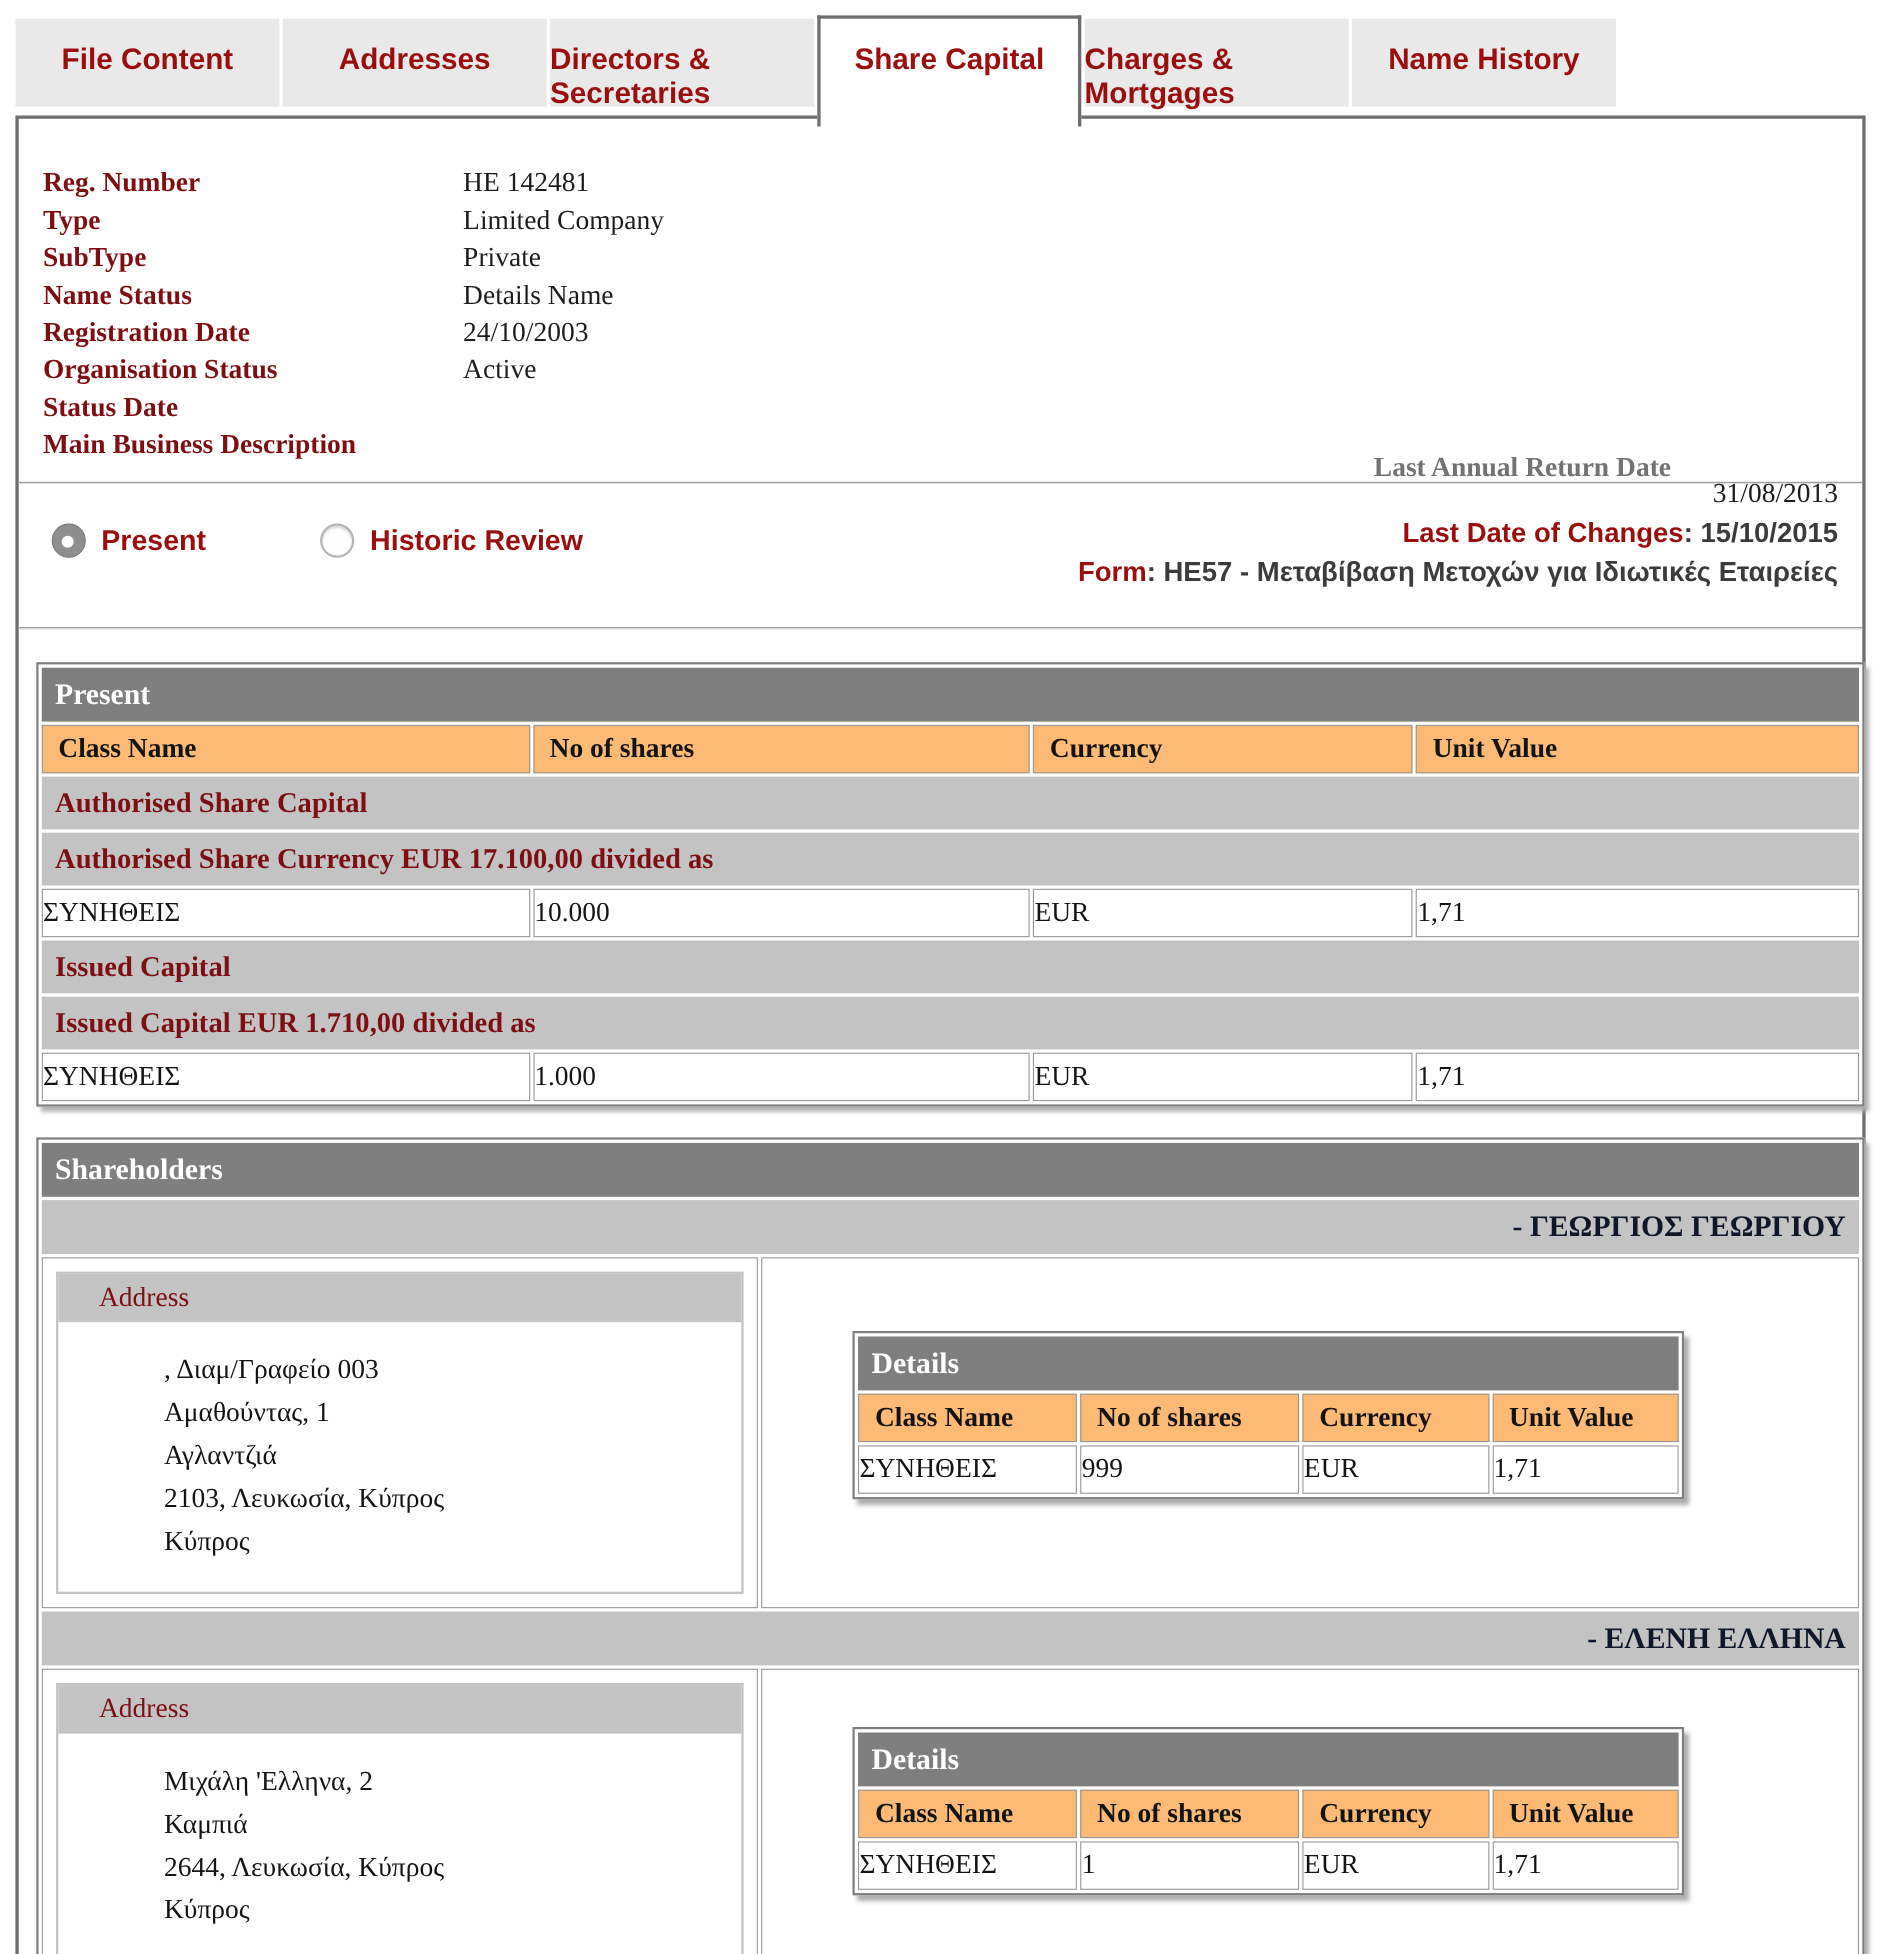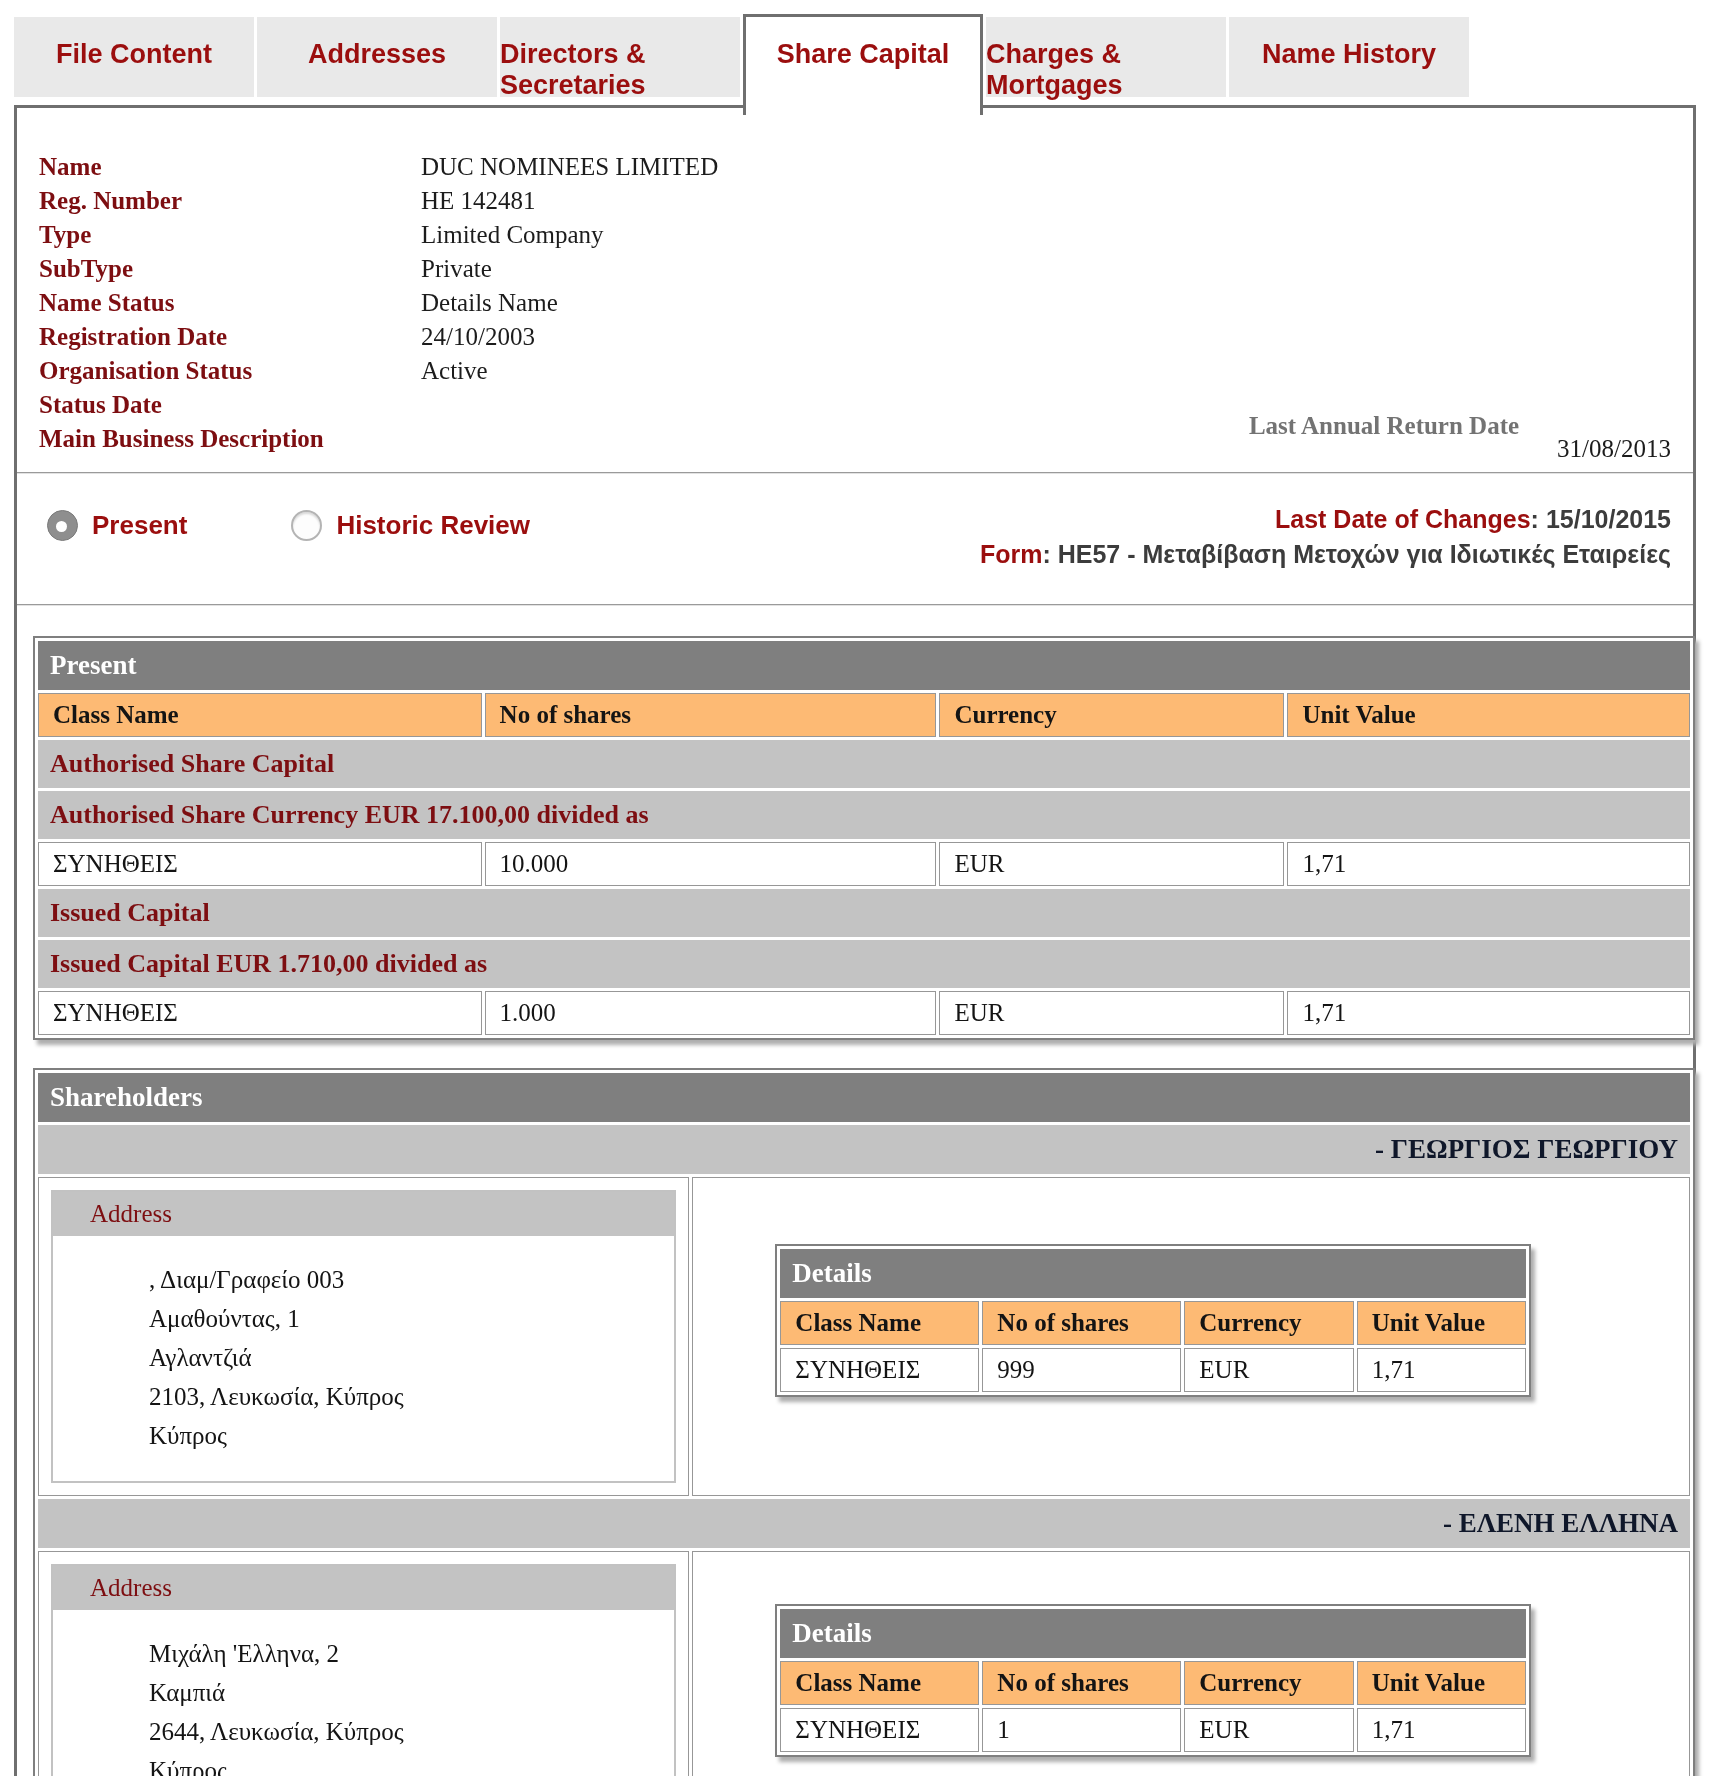--- a/index.html
+++ b/index.html
@@ -55,21 +55,21 @@
   
   table.datatable {
     border-collapse: separate; border-spacing: 3px;
     border: 2px solid #7f7f7f; background: #ffffff;
     box-shadow: 4px 5px 4px #aeaeae;
     font-family: "Liberation Serif", "DejaVu Serif", serif;
   }
   td.bar { background: #7f7f7f; color: #ffffff; font-weight: bold; font-size: 27px; padding: 9px 12px; }
   td.colhead { background: #fdba74; border: 1px solid #979797; font-weight: bold; font-size: 25px; color: #141414; padding: 7px 14px; }
   td.sectionrow { background: #c3c3c3; color: #7d0e11; font-weight: bold; font-size: 26px; padding: 9px 12px; }
-  td.datacell { background: #ffffff; border: 1px solid #979797; font-size: 25px; color: #141414; padding: 7px 14px; }
+  td.datacell { background: #ffffff; border: 1px solid #979797; font-size: 25px; color: #141414; padding: 7px 0; }
 
   .capital-table { margin: 30px 16px 0 16px; width: 1662px; }
   .shareholders-table { margin: 28px 16px 0 16px; width: 1662px; }
   td.namerow { background: #c3c3c3; color: #0f172a; font-weight: bold; font-size: 27px; padding: 9px 12px; cursor: pointer; text-align: right; }
   td.contentcell { background: #ffffff; border: 1px solid #979797; vertical-align: top; }
 
   
   .address-box { margin: 12px; border: 2px solid #c2c2c2; background: #ffffff; }
   .address-head { background: #c3c3c3; color: #7d0e11; font-size: 25px; padding: 8px 10px 8px 37px;
     font-family: "Liberation Serif", "DejaVu Serif", serif; }
@@ -101,24 +101,20 @@
       <span>Charges &amp; Mortgages</span>
     </div>
   <div class="tab">
       <span>Name History</span>
     </div>
 </div>
 
 <div class="panel">
 
   <div class="info-section">
-    <div class="info-row">
-      <div class="info-label">Name</div>
-      <div class="info-value">DUC NOMINEES LIMITED</div>
-    </div>
     <div class="info-row">
       <div class="info-label">Reg. Number</div>
       <div class="info-value">HE 142481</div>
     </div>
     <div class="info-row">
       <div class="info-label">Type</div>
       <div class="info-value">Limited Company</div>
     </div>
     <div class="info-row">
       <div class="info-label">SubType</div>

